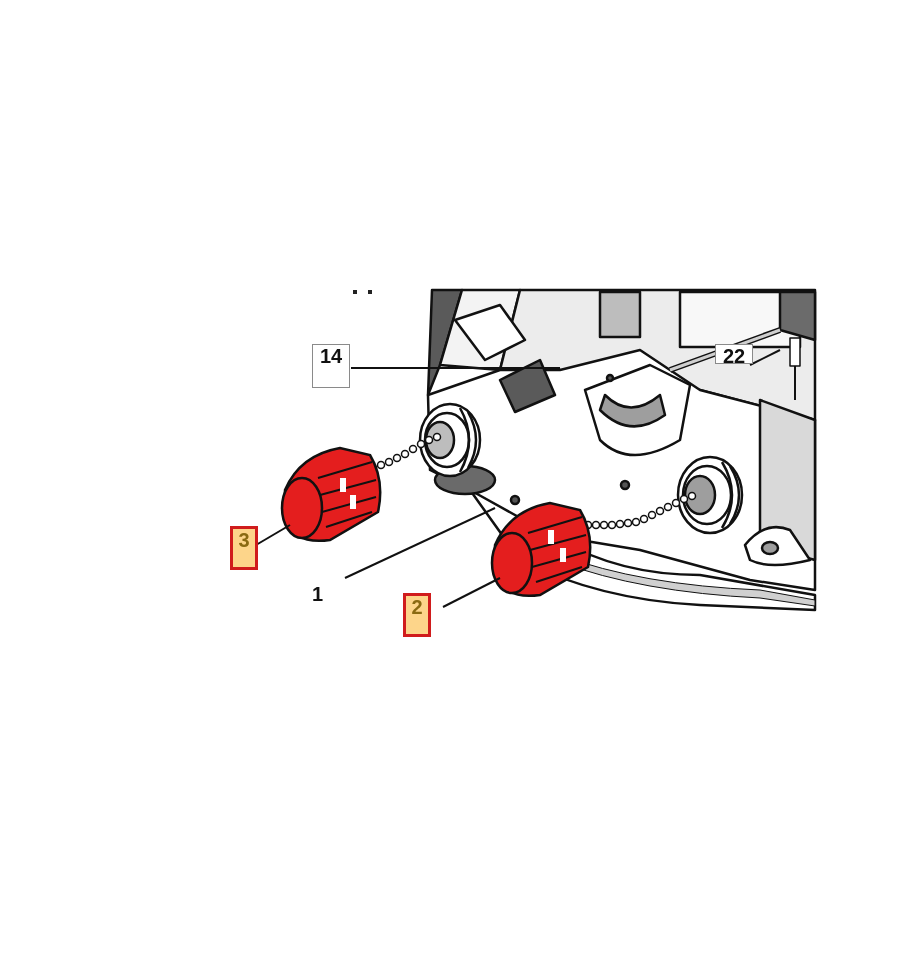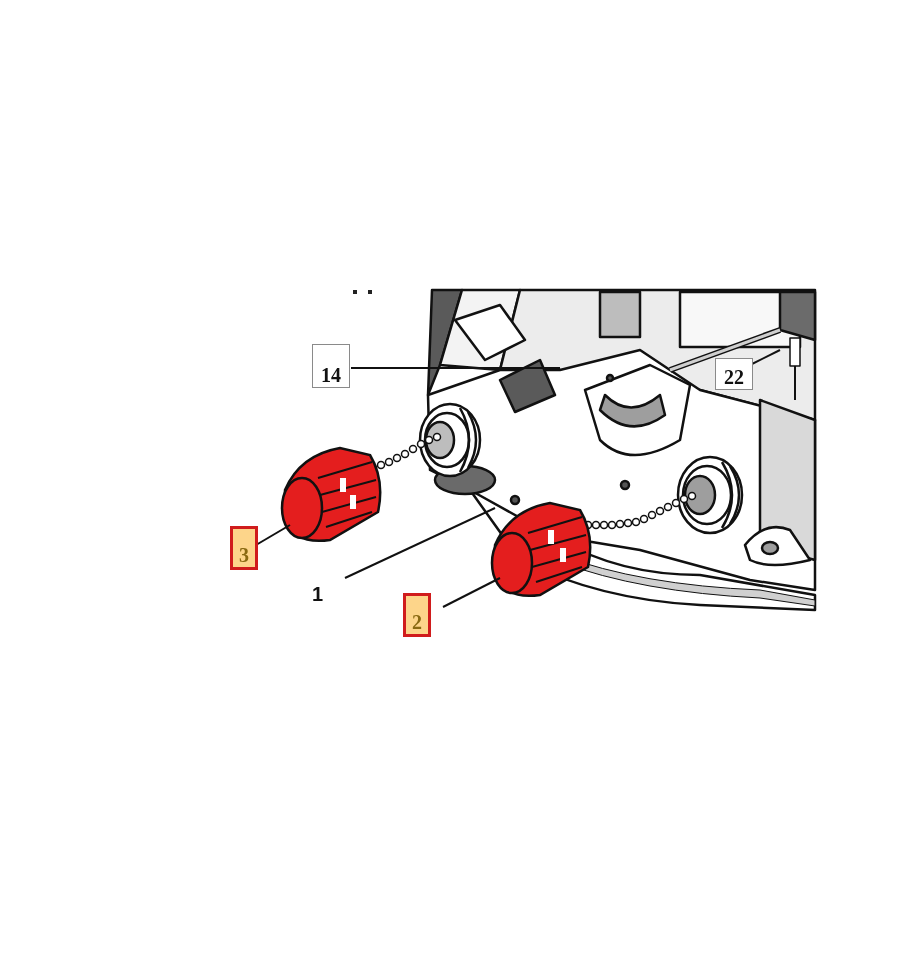--- a/index.html
+++ b/index.html
@@ -1,20 +1,20 @@
 <!DOCTYPE html>
 <html><head>
 <meta charset="utf-8">
 <style>
   html, body { margin:0; padding:0; background:#ffffff; }
   body { width:900px; height:962px; position:relative; overflow:hidden;
          font-family:"Liberation Sans", sans-serif; }
   #diagram { position:absolute; left:0; top:0; width:900px; height:962px; }
-  .callout-box { position:absolute; display:flex; align-items:flex-end; justify-content:center;
-                 font-weight:bold; box-sizing:border-box;font-family:Liberation Serif, serif; }
+  .callout-box { position:absolute; display:flex; align-items:flex-start; justify-content:center;
+                 font-weight:bold; box-sizing:border-box; }
   .plain-box { border:1px solid #8a8a8a; background:#ffffff; color:#111; font-size:20px; }
   .highlight-box { border:3px solid #d01c1c; background:#fdd58a; color:#8a6a12; font-size:20px; }
   .plain-num { position:absolute; font-weight:bold; font-size:20px; color:#111; }
 </style>
 </head>
 <body>
 
 <svg id="diagram" viewBox="0 0 900 962" xmlns="http://www.w3.org/2000/svg">
 
   <g>
@@ -134,21 +134,21 @@
     <line x1="750" y1="365" x2="780" y2="350"></line>
     <line x1="256" y1="545" x2="290" y2="525"></line>
     <line x1="345" y1="578" x2="495" y2="508"></line>
     <line x1="443" y1="607" x2="500" y2="578"></line>
   </g>
 </svg>
 
 <div class="callout-box plain-box" style="left:312px;top:344px;width:38px;height:44px;">
   <span>14</span>
 </div>
-<div class="callout-box plain-box" style="left:715px;top:358px;width:38px;height:32px;">
+<div class="callout-box plain-box" style="left:715px;top:344px;width:38px;height:20px;">
   <span>22</span>
 </div>
 <div class="plain-num" style="left:312px;top:583px;">
   <span>1</span>
 </div>
 <div class="callout-box highlight-box" style="left:403px;top:593px;width:28px;height:44px;">
   <span>2</span>
 </div>
 <div class="callout-box highlight-box" style="left:230px;top:526px;width:28px;height:44px;">
   <span>3</span>

